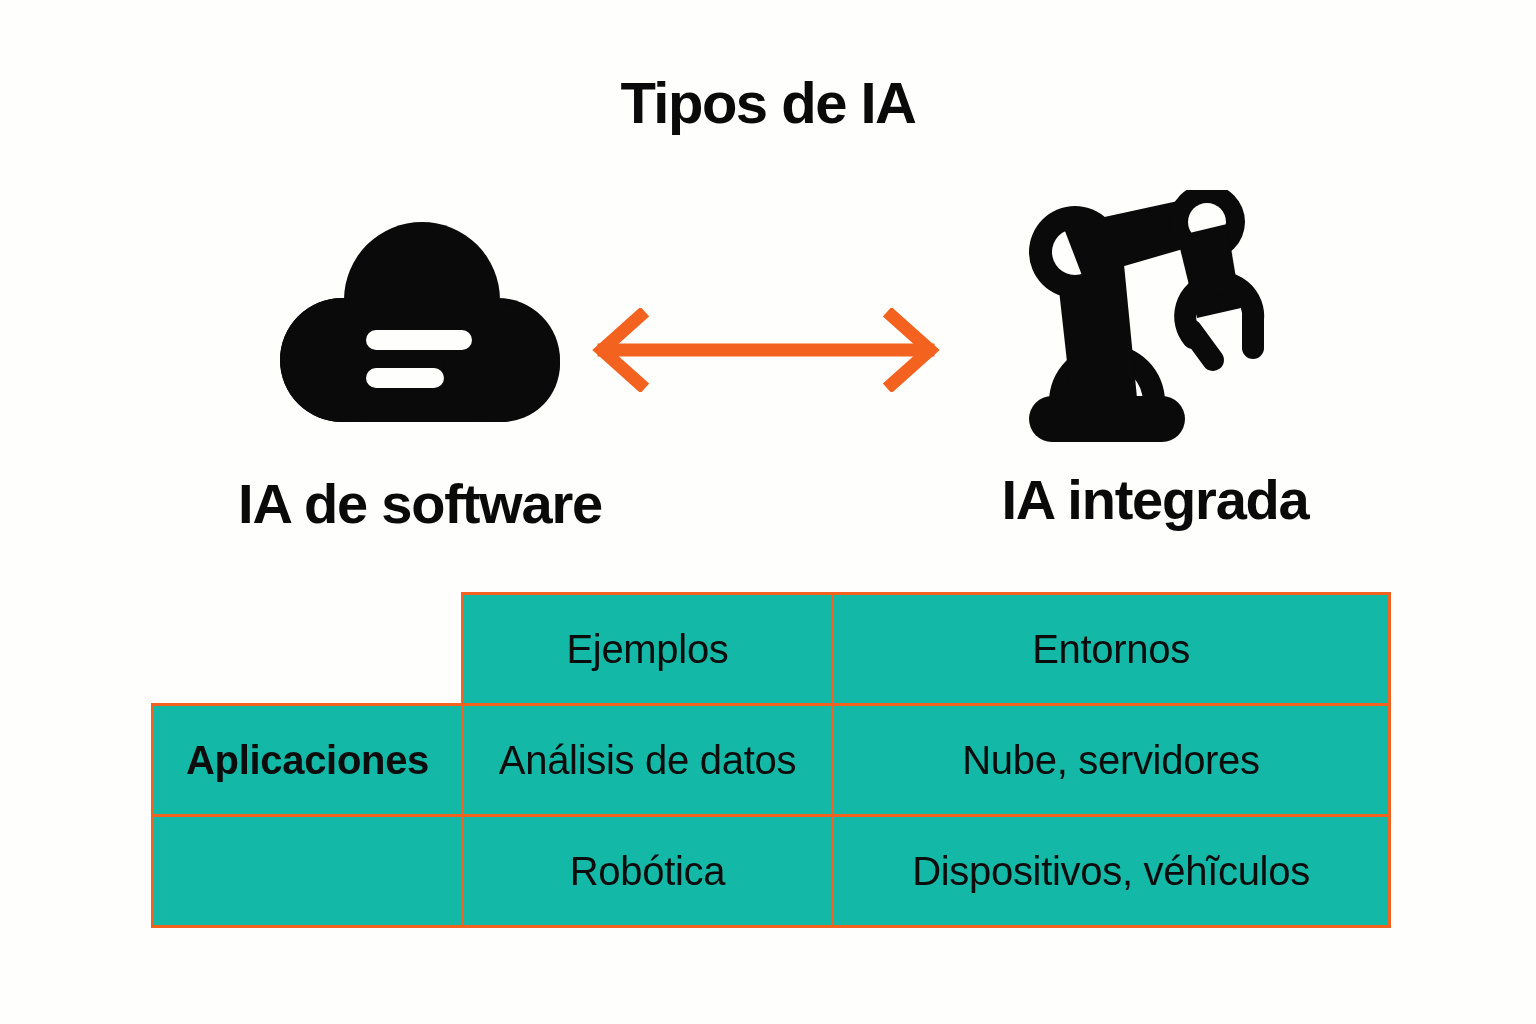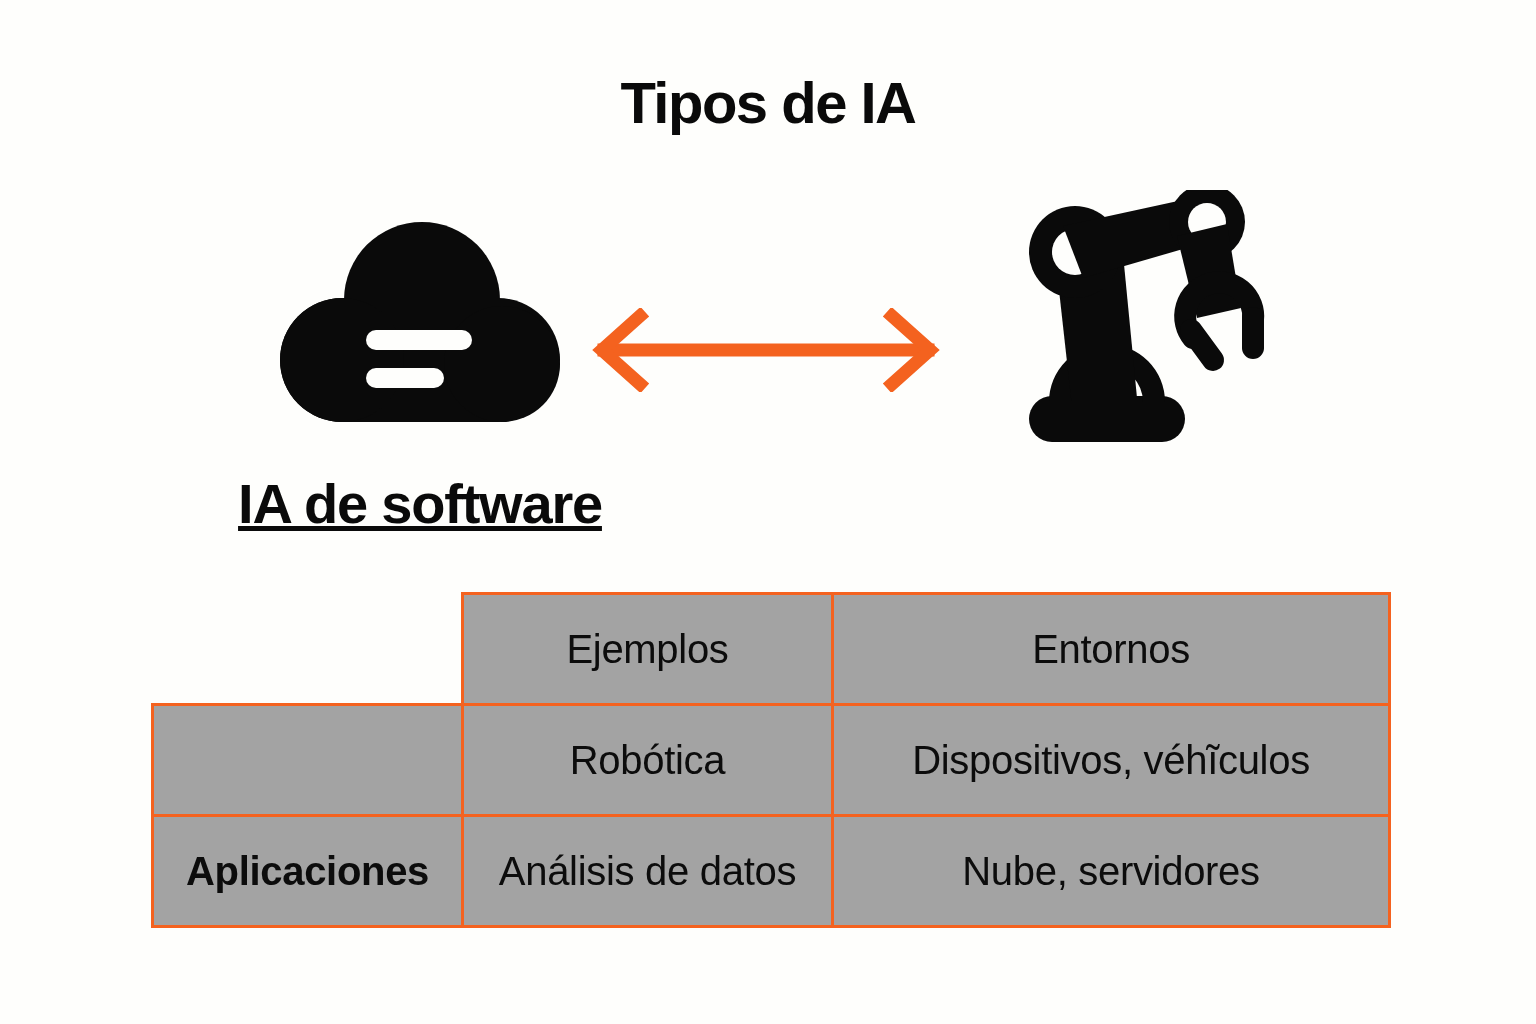--- a/index.html
+++ b/index.html
@@ -58,21 +58,20 @@
   #software-block {
     left: 150px;
     top: 212px;
     width: 540px;
   }
   #software-block .icon-art {
     margin: 0 auto;
   }
   #software-block .icon-caption {
     margin-top: 30px;
-    text-decoration: underline;
   }
 
   #embedded-block {
     left: 930px;
     top: 190px;
     width: 450px;
   }
   #embedded-block .icon-art {
     margin: 0 auto;
   }
@@ -106,21 +105,21 @@
   .compare-table td {
     border: 3px solid #f4621f;
     text-align: center;
     vertical-align: middle;
     font-size: 40px;
     font-weight: 400;
     color: #0c0c0c;
     letter-spacing: -0.3px;
     padding: 0 8px;
     white-space: nowrap;
-    background: #a3a3a3;
+    background: #14b8a6;
   }
   .compare-table td.col-label {
     font-weight: 700;
     font-size: 40px;
   }
   .compare-table td.blank-corner {
     border: none;
     background: transparent;
   }
   .c1 { width: 310px; }
@@ -187,42 +186,43 @@
           <path d="M152 46 L202 34 L216 118 L172 128 Z"></path>
         </g>
 
         <g fill="none" stroke="#0a0a0a" stroke-width="22" stroke-linecap="round">
           <path d="M168 148 A34 34 0 1 1 228 130"></path>
           <line x1="228" y1="128" x2="228" y2="158"></line>
           <line x1="166" y1="140" x2="188" y2="170"></line>
         </g>
       </svg>
     </span>
+    <div class="icon-caption">IA integrada</div>
   </div>
 
   <div class="compare-table">
     <table>
       <colgroup>
         <col class="c1">
           <col class="c2">
           <col class="c3">
       </colgroup>
       <tbody>
         <tr class="r-head">
           <td class="blank-corner"></td>
           <td>Ejemplos</td>
           <td>Entornos</td>
         </tr>
         <tr class="r-body">
+          <td class="col-label">Aplicaciones</td>
+          <td>Análisis de datos</td>
+          <td>Nube, servidores</td>
+        </tr>
+        <tr class="r-body">
           <td class="col-label"></td>
           <td>Robótica</td>
           <td>Dispositivos, véhĩculos</td>
         </tr>
-        <tr class="r-body">
-          <td class="col-label">Aplicaciones</td>
-          <td>Análisis de datos</td>
-          <td>Nube, servidores</td>
-        </tr>
       </tbody>
     </table>
   </div>
 
 </div>
 
 </body></html>

